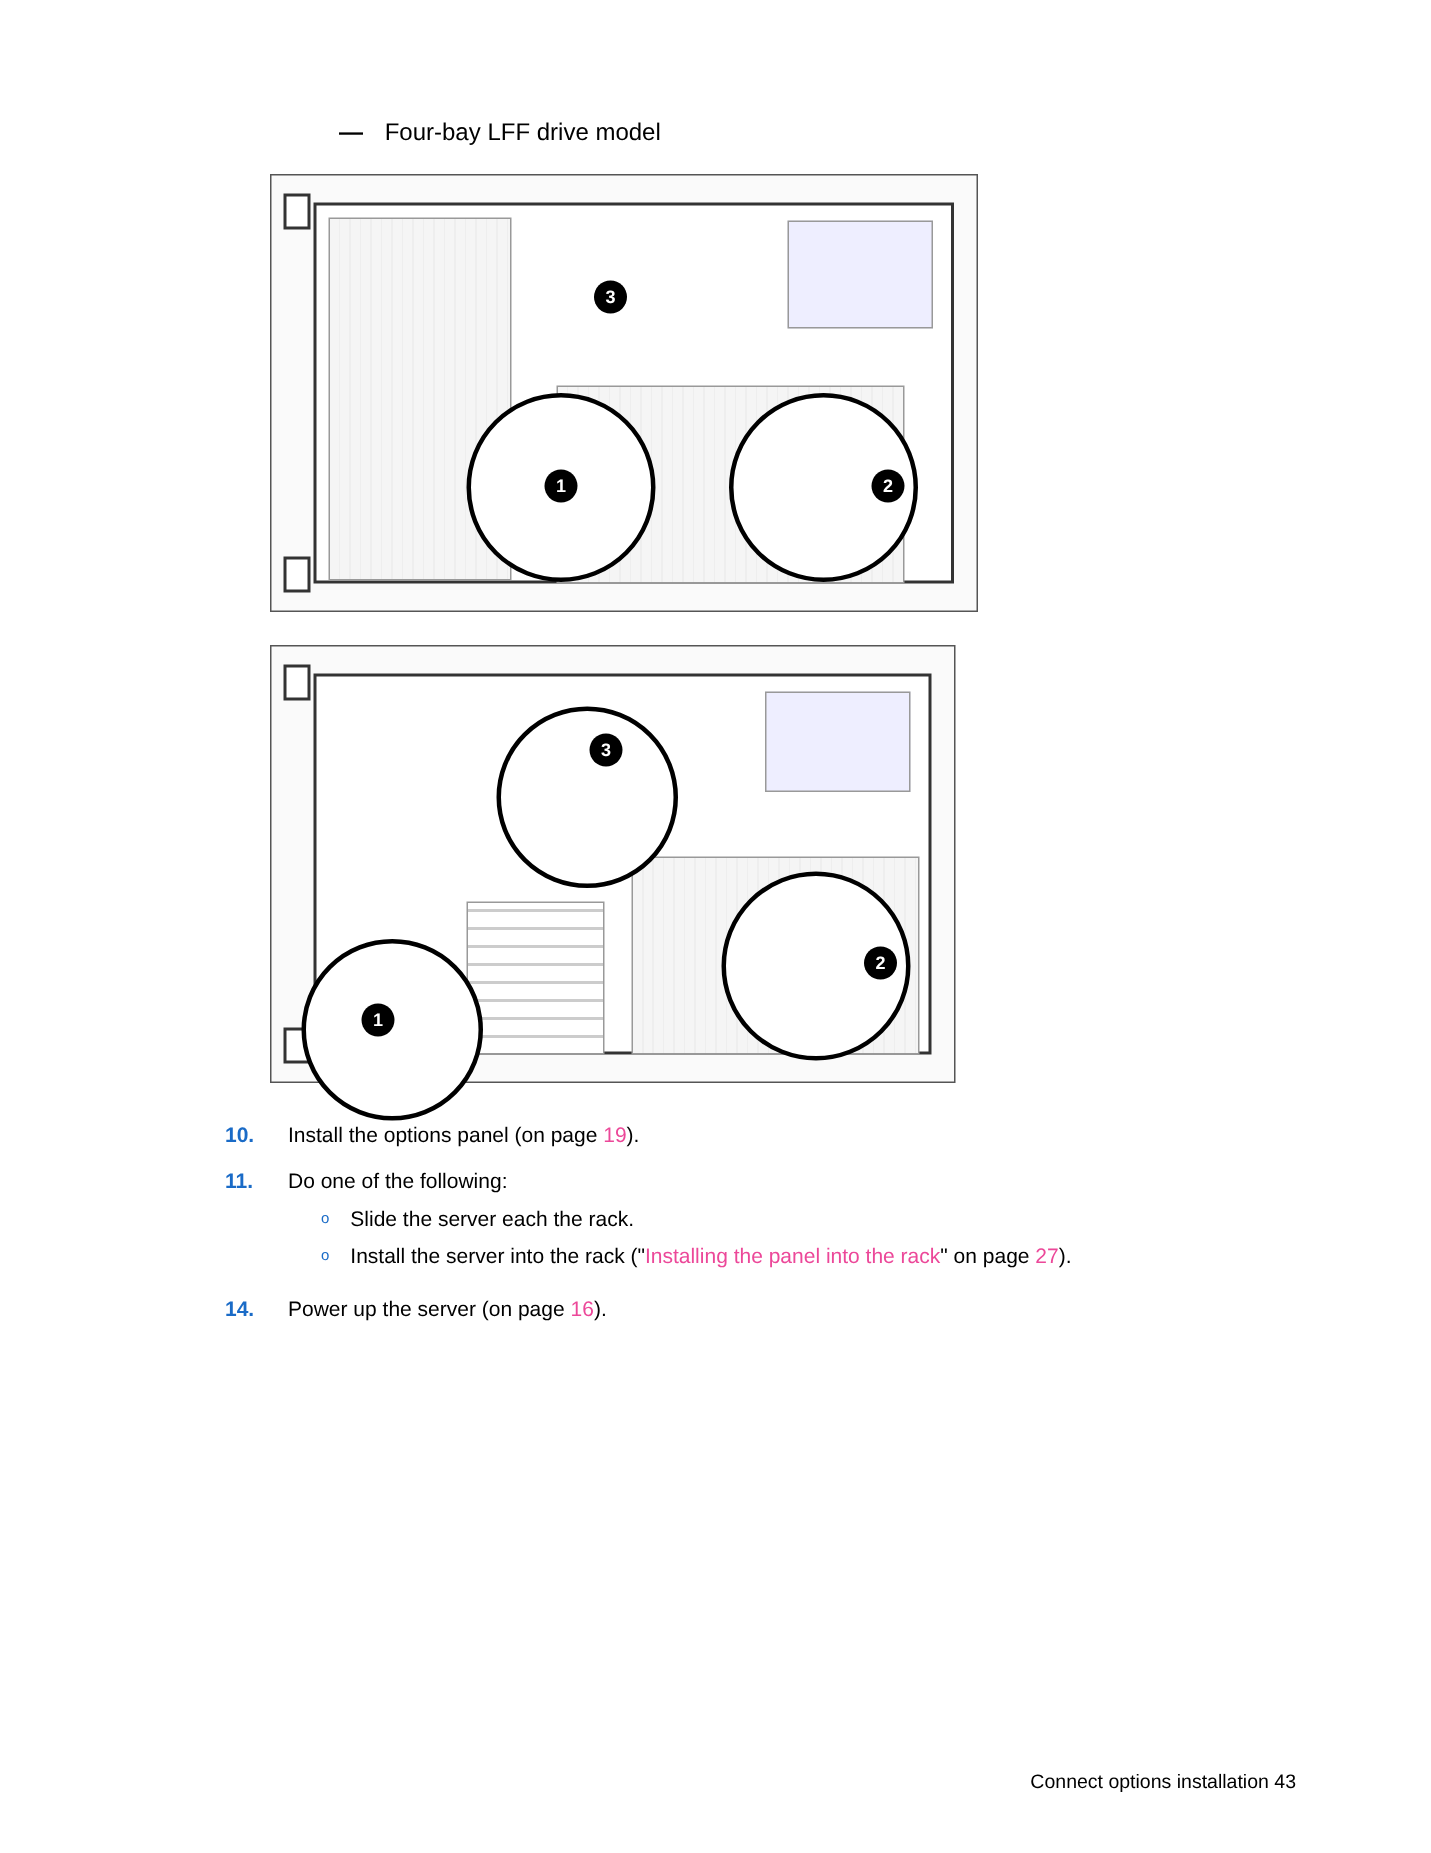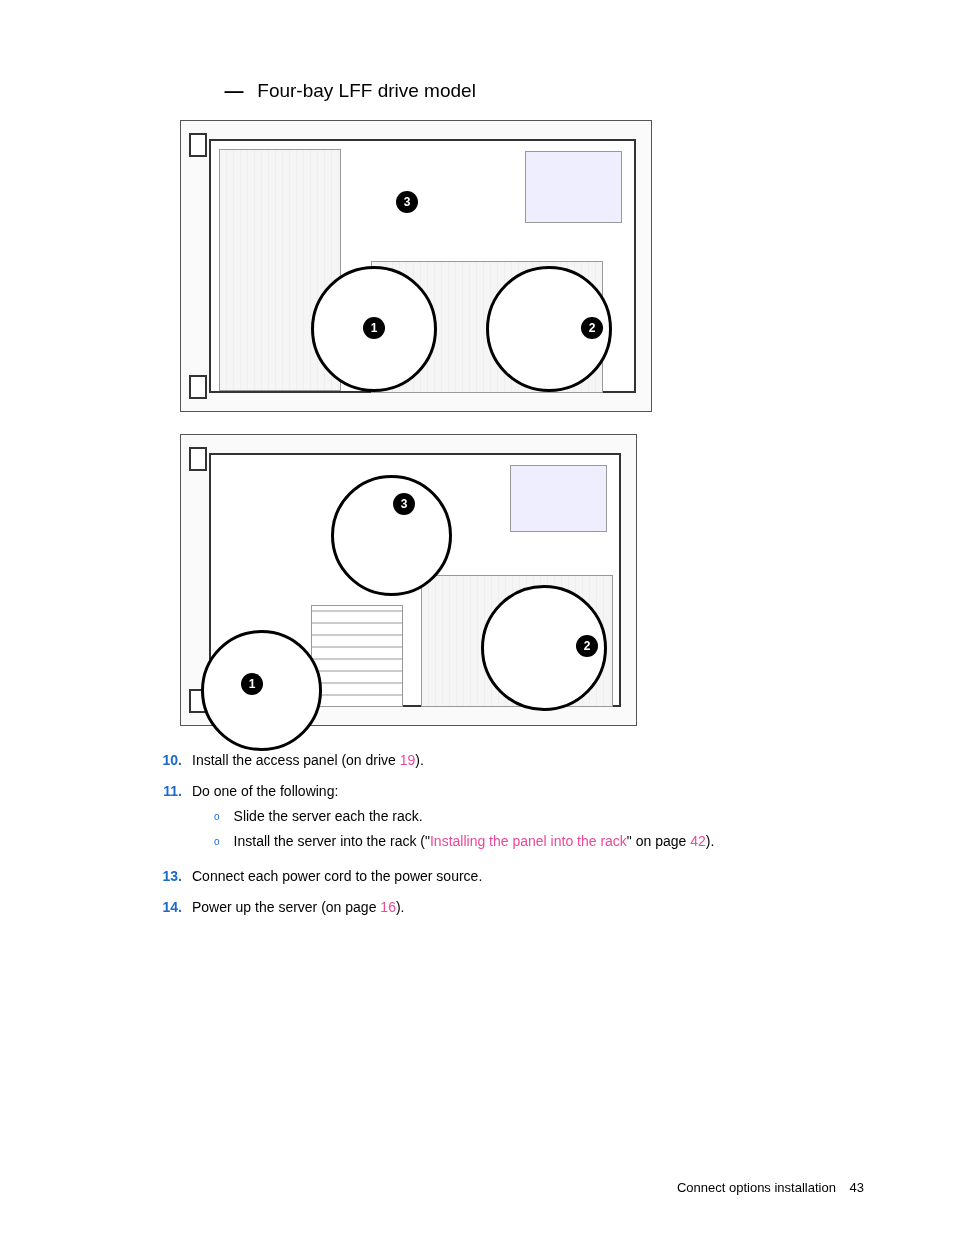--- a/index.html
+++ b/index.html
@@ -13,21 +13,21 @@
   .page {
     width: 954px;
     height: 1235px;
     position: relative;
     box-sizing: border-box;
     padding: 80px 90px 40px 90px;
   }
   .em-dash-item {
     margin-left: 130px;
     margin-bottom: 8px;
-    font-size: 19px;
+    font-size: 16px;
   }
   .em-dash-item .dash {
     color: #000;
     display: inline-block;
     width: 28px;
     text-align: center;
     margin-right: 4px;
     font-weight: bold;
   }
   .diagram {
@@ -97,21 +97,20 @@
   .ol-steps > li {
     margin: 0 0 10px 60px;
     display: flex;
     align-items: flex-start;
     line-height: 1.5;
   }
   .ol-steps .step-num {
     color: #1a6bc7;
     font-weight: bold;
     min-width: 32px;
-    text-align: right;
     margin-right: 10px;
   }
   .ol-steps .step-body {
     flex: 1;
   }
   .sub-list {
     margin: 4px 0 0 22px;
     padding: 0;
     list-style: none;
   }
@@ -135,21 +134,21 @@
     font-weight: normal;
     margin: 36px 0 0 0;
   }
   .footer {
     position: absolute;
     bottom: 40px;
     right: 90px;
     font-size: 13px;
   }
   .footer .pgnum {
-    margin-left: 10px;
+    margin-left: 0;
     text-align: center;
   }
 </style>
 </head>
 <body>
 
 <div class="page">
 
   <div class="em-dash-item">
     <span class="dash">—</span>
@@ -182,48 +181,44 @@
     <div class="callout" style="left:60px; top:238px;">1</div>
     <div class="callout" style="left:395px; top:200px;">2</div>
     <div class="callout" style="left:212px; top:58px;">3</div>
   </div>
 
   <ul class="ol-steps">
 
     <li>
       <span class="step-num">10.</span>
       <span class="step-body">
-        <span>Install the access panel (on drive </span><span class="link">19</span><span>).</span>
+        <span>Install the options panel (on page </span><span class="link">19</span><span>).</span>
       </span>
     </li>
 
     <li>
       <span class="step-num">11.</span>
       <span class="step-body">
         <span>Do one of the following:</span>
         <ul class="sub-list">
           <li>
             <span class="bullet">o</span>
             <span>Slide the server each the rack.</span>
           </li>
           <li>
             <span class="bullet">o</span>
             <span>
-              <span>Install the server into the rack ("</span><span class="link">Installing the panel into the rack</span><span>" on page </span><span class="link">42</span><span>).</span>
+              <span>Install the server into the rack ("</span><span class="link">Installing the panel into the rack</span><span>" on page </span><span class="link">27</span><span>).</span>
             </span>
           </li>
         </ul>
       </span>
     </li>
 
 
-    <li>
-      <span class="step-num">13.</span>
-      <span class="step-body">Connect each power cord to the power source.</span>
-    </li>
 
     <li>
       <span class="step-num">14.</span>
       <span class="step-body">
         <span>Power up the server (on page </span><span class="link">16</span><span>).</span>
       </span>
     </li>
 
   </ul>
 

